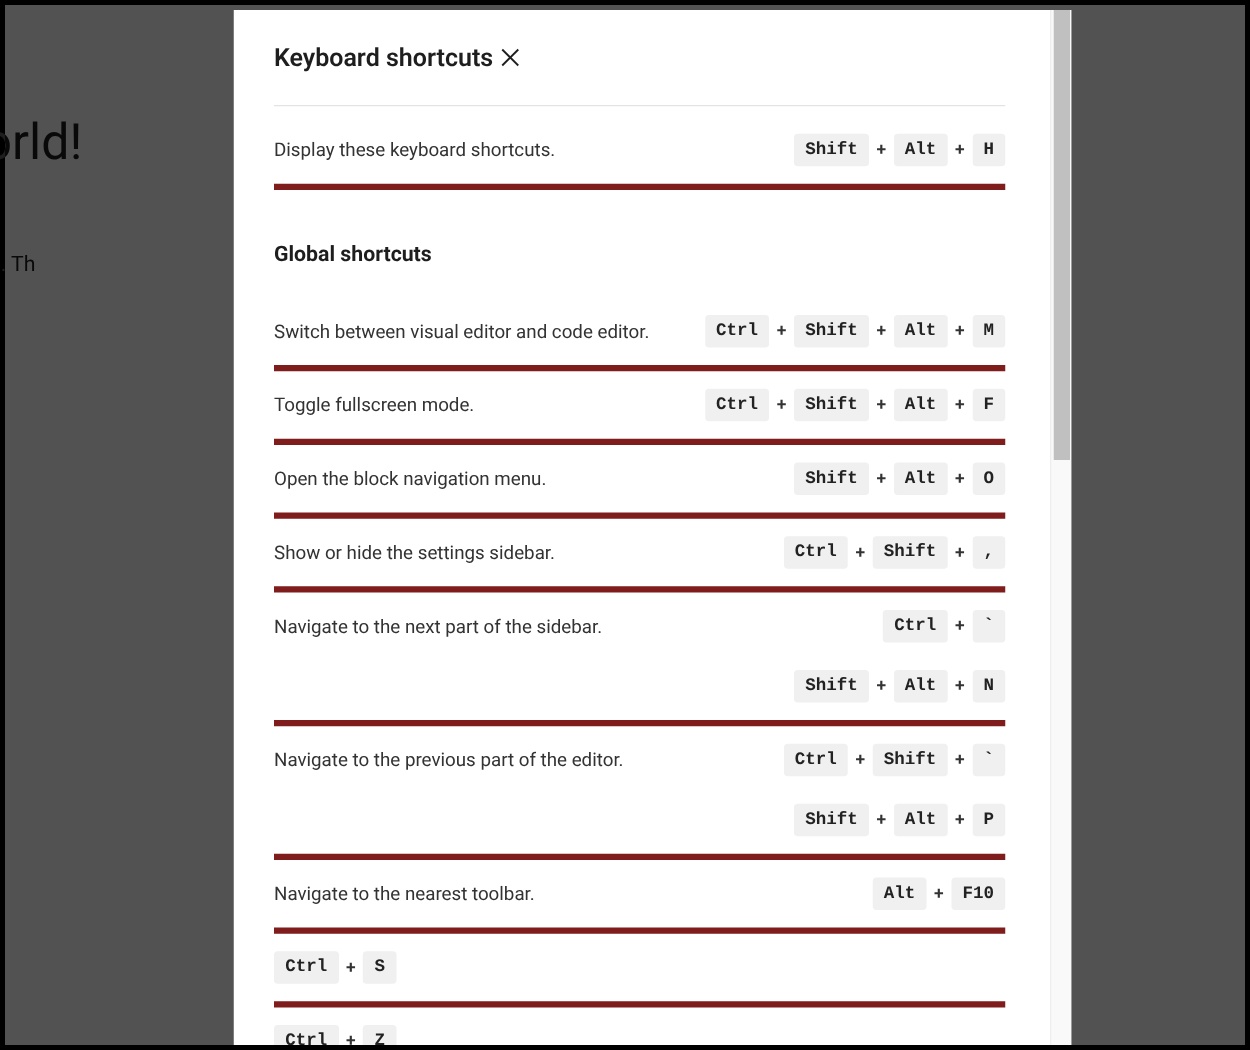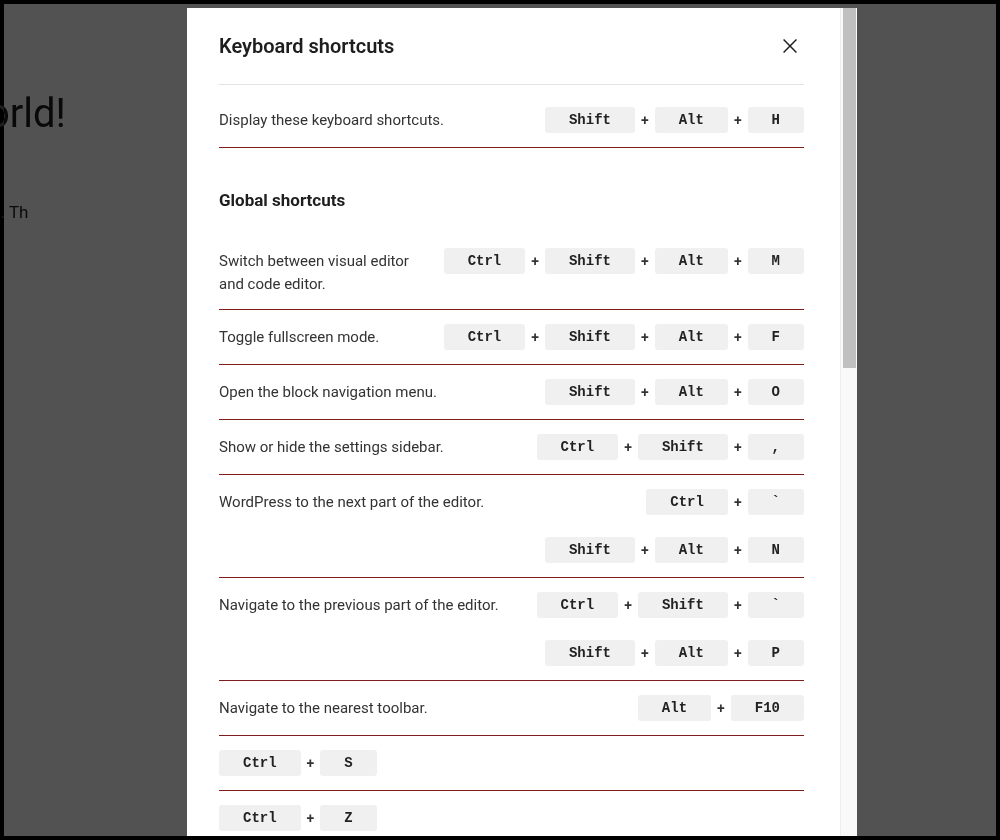--- a/index.html
+++ b/index.html
@@ -64,21 +64,21 @@
       flex: 1;
       overflow-y: auto;
       padding: 0;
     }
     .modal-inner {
       padding: 24px 36px 24px 32px;
     }
     .modal-header {
       display: flex;
       align-items: center;
-      justify-content: space-between;
+      justify-content: flex-start;
       padding-bottom: 24px;
       border-bottom: 1px solid #e3e3e3;
     }
     .modal-title {
       font-size: 20px;
       font-weight: 600;
       color: #1e1e1e;
     }
     .close-btn {
       width: 28px;
@@ -100,21 +100,21 @@
       font-weight: 700;
       color: #1e1e1e;
       margin-top: 42px;
       margin-bottom: 24px;
     }
     .shortcut-row {
       display: flex;
       align-items: flex-start;
       justify-content: space-between;
       padding: 14px 0;
-      border-bottom: 1px solid #7f1d1d;
+      border-bottom: 5px solid #7f1d1d;
       gap: 18px;
     }
     .shortcut-first {
       padding-top: 22px;
     }
     .shortcut-desc {
       font-size: 15px;
       color: #333;
       line-height: 1.5;
       flex: 1;
@@ -128,21 +128,21 @@
     }
     .key-combo {
       display: flex;
       align-items: center;
       gap: 6px;
       flex-shrink: 0;
     }
     .key-combo kbd {
       background: #f0f0f0;
       border-radius: 3px;
-      padding: 5px 24px;
+      padding: 5px 9px;
       font-family: "SFMono-Regular", Consolas, "Liberation Mono", Menlo, monospace;
       font-size: 14px;
       font-weight: 600;
       color: #222;
       min-width: 22px;
       text-align: center;
     }
     .plus {
       font-size: 14px;
       font-weight: 600;
@@ -249,21 +249,21 @@
                 <div class="key-combo">
                   <kbd>Ctrl</kbd>
                   <span class="plus">+</span>
                   <kbd>Shift</kbd>
                   <span class="plus">+</span>
                   <kbd>,</kbd>
                 </div>
               </div>
     </div>
     <div class="shortcut-row ">
-      <div class="shortcut-desc">WordPress to the next part of the editor.</div>
+      <div class="shortcut-desc">Navigate to the next part of the sidebar.</div>
       <div class="key-groups">
                 <div class="key-combo">
                   <kbd>Ctrl</kbd>
                   <span class="plus">+</span>
                   <kbd>`</kbd>
                 </div>
                 <div class="key-combo">
                   <kbd>Shift</kbd>
                   <span class="plus">+</span>
                   <kbd>Alt</kbd>

